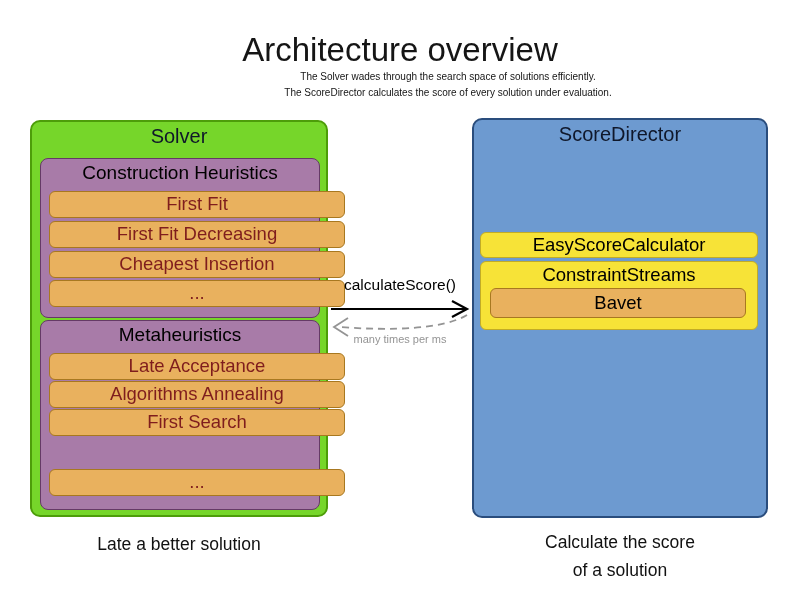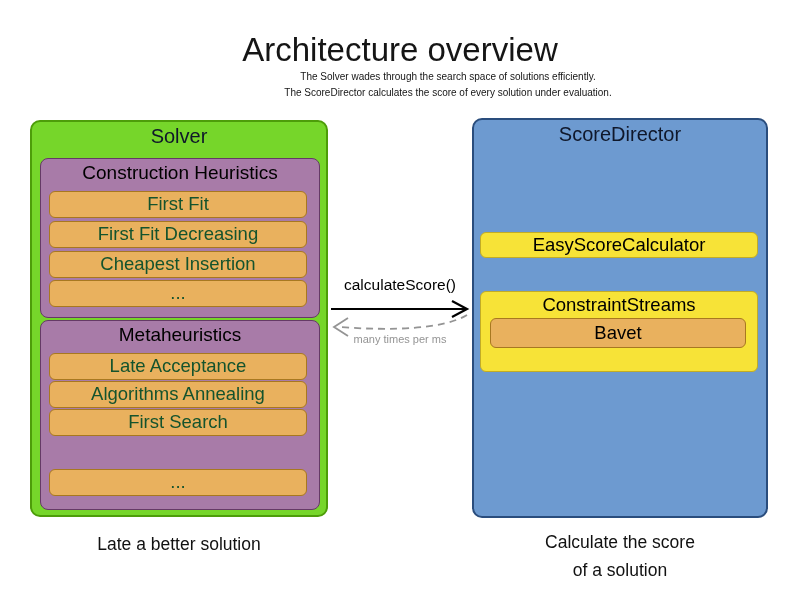--- a/index.html
+++ b/index.html
@@ -51,28 +51,28 @@
   }
   .phase-box.ch { top: 36px; height: 160px; }
   .phase-box.mh { top: 198px; height: 190px; }
   .phase-title {
     position: absolute; top: 1px; left: 0; width: 100%;
     text-align: center;
     font-size: 19px; line-height: 26px;
     color: #000;
   }
   .algo-item {
-    position: absolute; left: 8px; width: 258px; height: 27px;
+    position: absolute; left: 8px; width: 296px; height: 27px;
     box-sizing: border-box;
     background: var(--item-orange, #e9b15e);
     border: 1.5px solid var(--item-orange-border, #a87820);
     border-radius: 6px;
     text-align: center;
     font-size: 18.5px; line-height: 24px;
-    color: #14532d;
+    color: #7f1d1d;
   }
   
   .director-box {
     position: absolute; left: 472px; top: 118px;
     width: 296px; height: 400px;
     box-sizing: border-box;
     background: var(--director-blue, #6d9ad0);
     border: 2px solid var(--director-blue-border, #2a4d7d);
     border-radius: 10px;
   }
@@ -80,21 +80,21 @@
     position: absolute; left: 6px; width: 278px;
     box-sizing: border-box;
     background: var(--calculator-yellow, #f7e337);
     border: 1.5px solid var(--calculator-yellow-border, #c2ac25);
     border-radius: 6px;
     text-align: center;
     font-size: 18.5px; line-height: 23px;
     color: #000;
   }
   .calc-box.easy { top: 112px; height: 26px; }
-  .calc-box.streams { top: 141px; height: 81px; margin-top: 30px; }
+  .calc-box.streams { top: 141px; height: 69px; }
   .calc-box.incr { top: 212px; height: 27px; line-height: 24px; }
   .calc-label {
     position: absolute; top: 1px; left: 0; width: 100%;
     text-align: center; font-size: 18.5px; line-height: 24px;
   }
   .bavet-box {
     position: absolute; left: 9px; top: 26px;
     width: 256px; height: 30px;
     box-sizing: border-box;
     background: var(--item-orange, #e9b15e);

